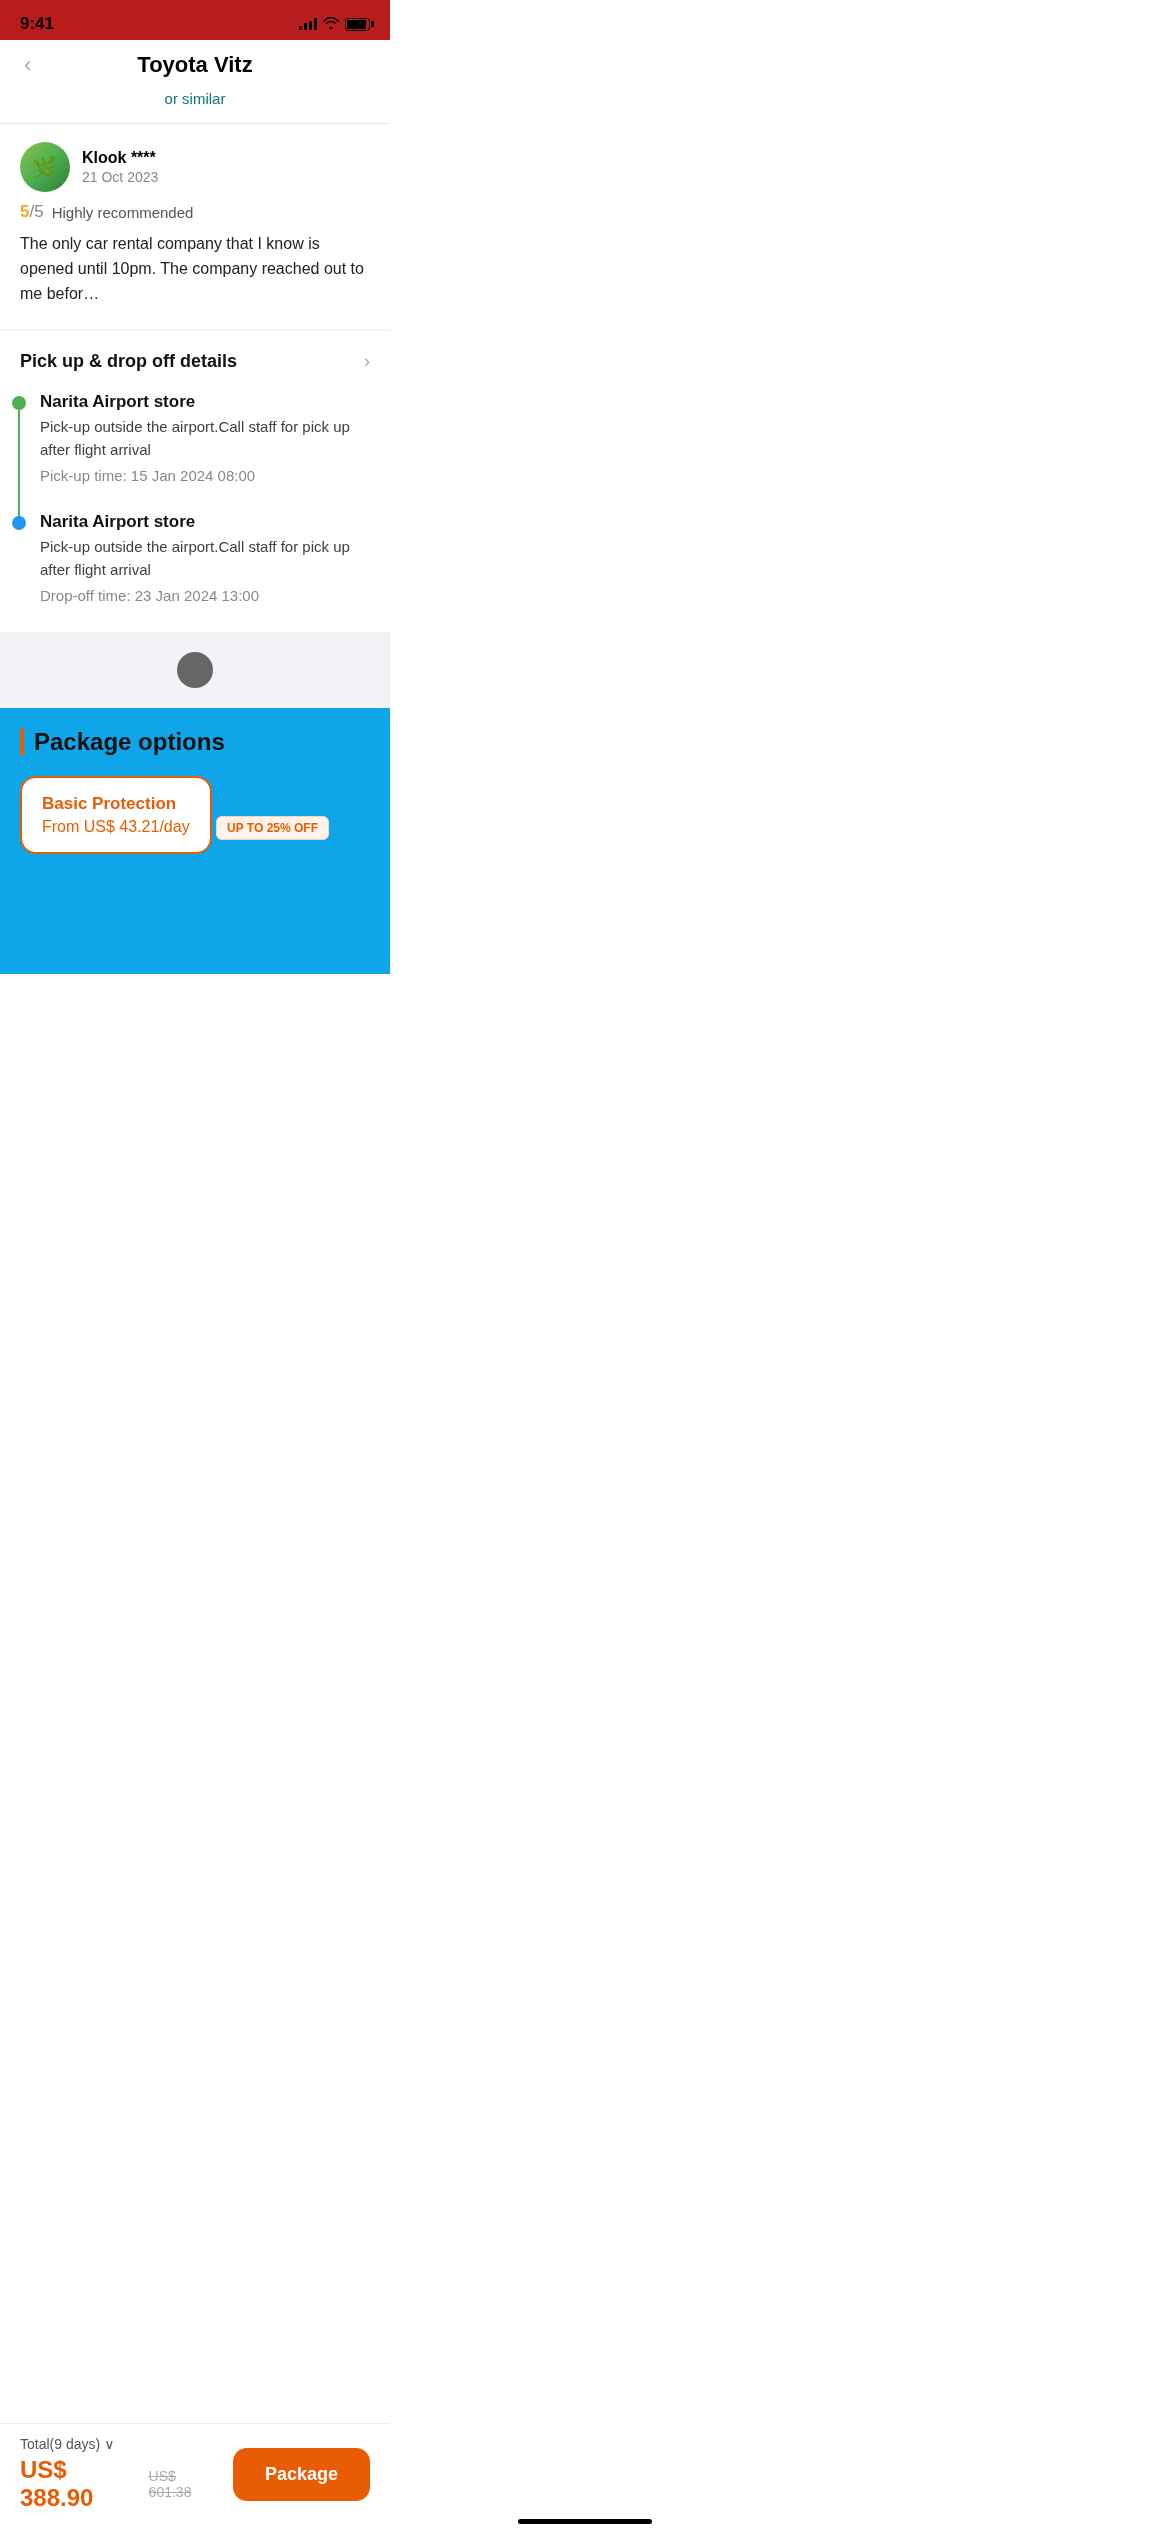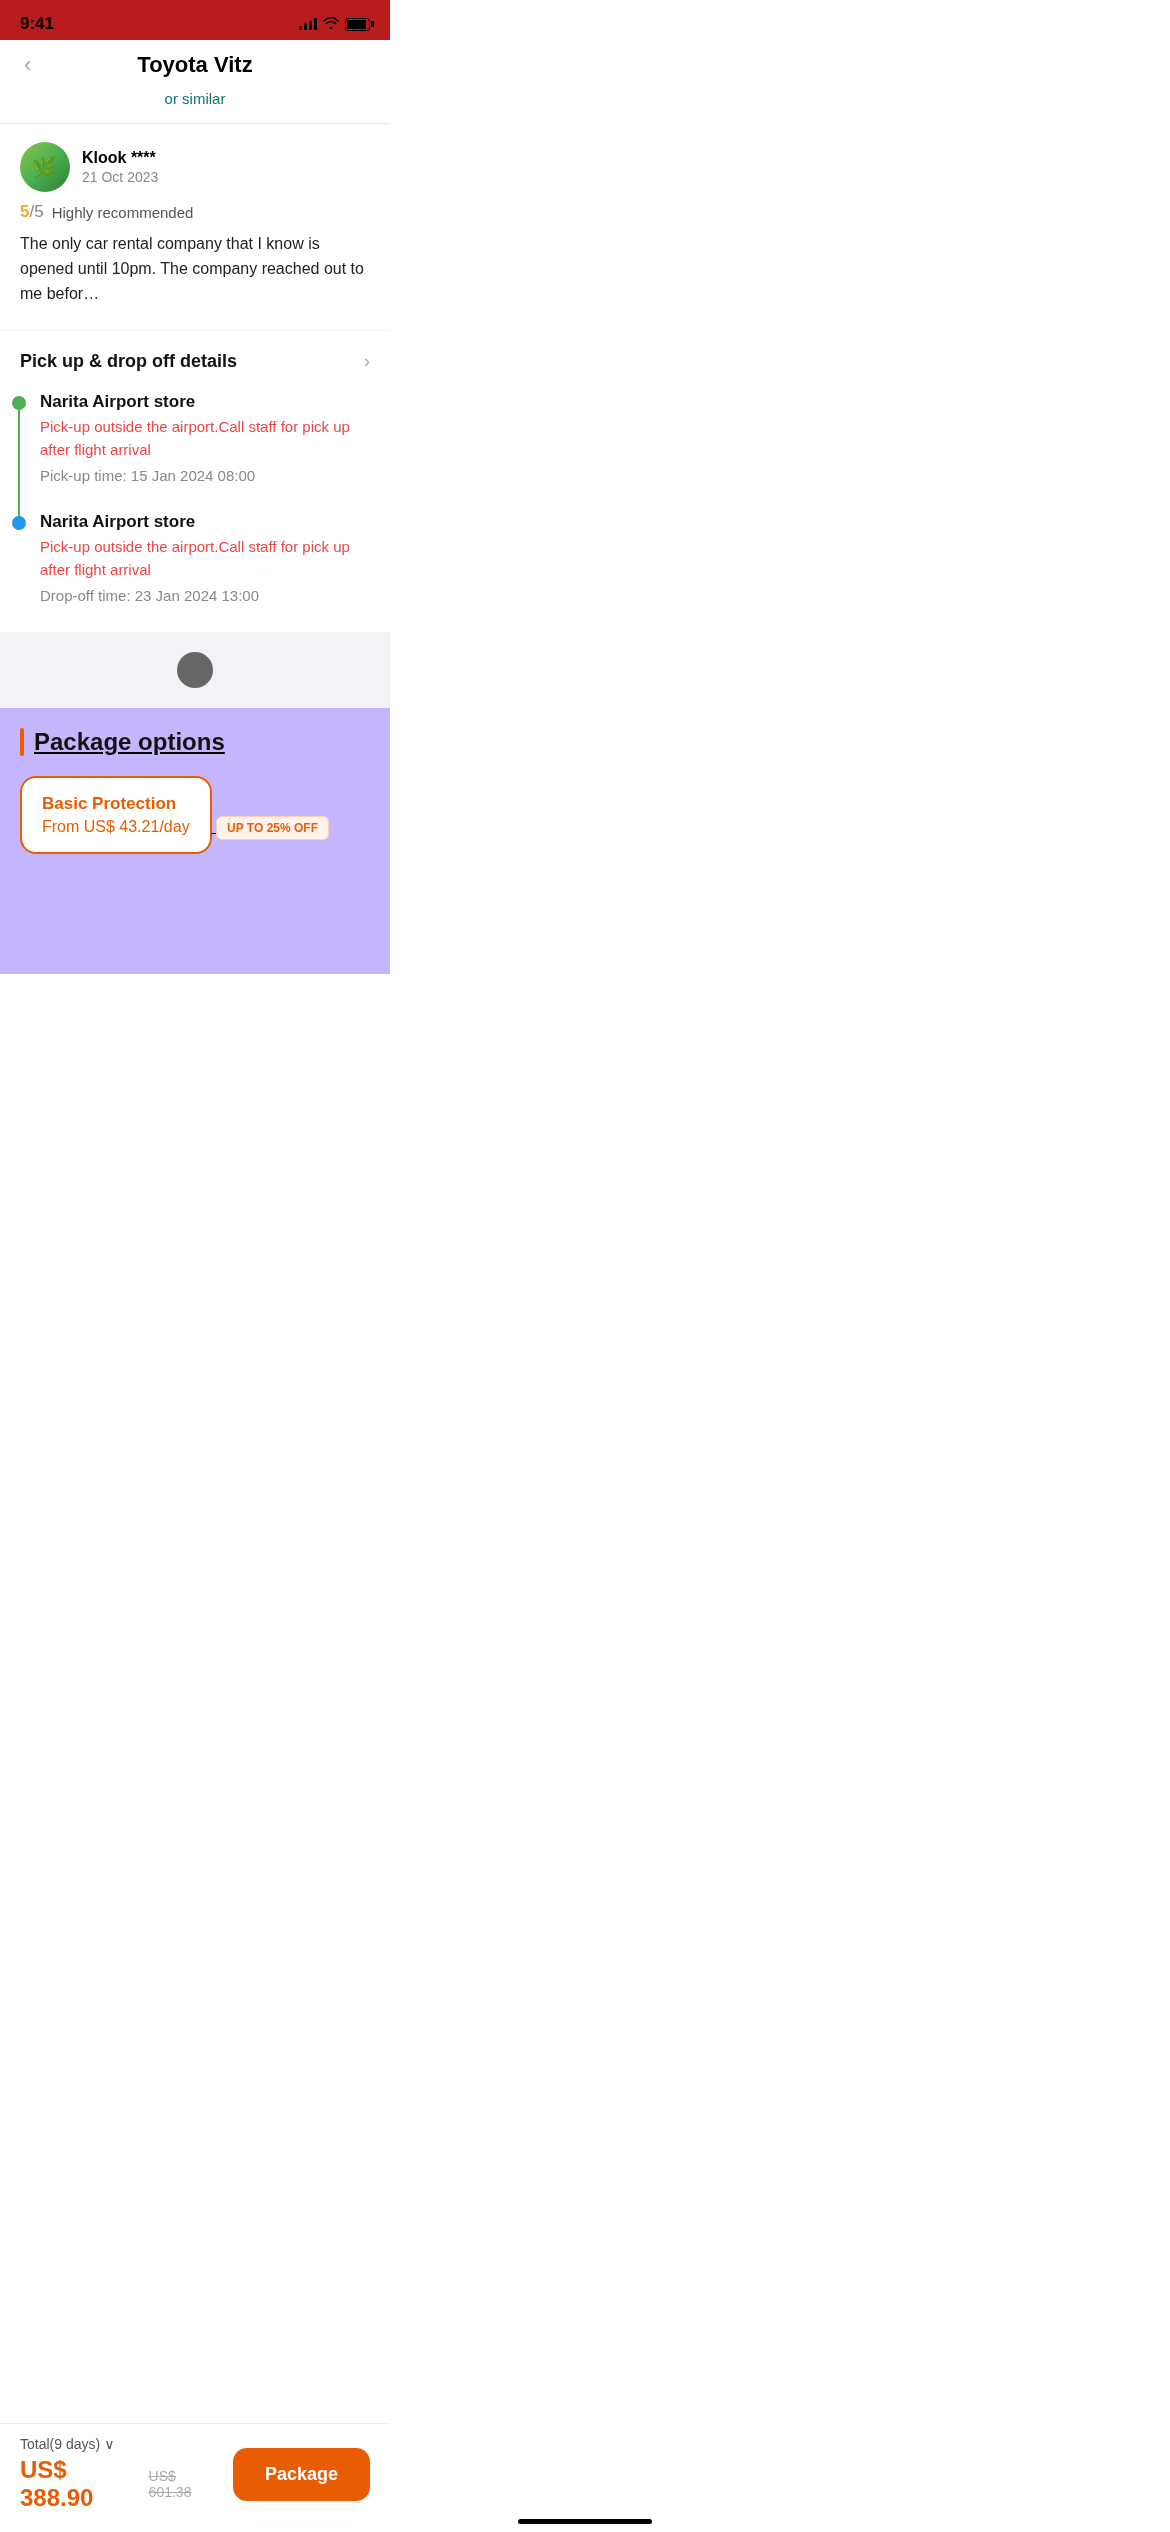--- a/index.html
+++ b/index.html
@@ -233,21 +233,21 @@
     }
 
     .location-name {
       font-size: 17px;
       font-weight: 700;
       color: #111;
       margin-bottom: 4px;
     }
     .location-note {
       font-size: 15px;
-      color: #ef4444;
+      color: #404040;
       line-height: 1.5;
       margin-bottom: 6px;
     }
     .location-time {
       font-size: 15px;
       color: #888;
     }
 
     
     .gray-section {
@@ -259,23 +259,22 @@
     }
     .scroll-dot {
       width: 36px;
       height: 36px;
       border-radius: 50%;
       background: #666;
     }
 
     
     .package-section {
-      background: #c4b5fd;
+      background: #0ea5e9;
       padding: 20px 20px 100px;
-      text-decoration: underline;
     }
     .package-title-row {
       display: flex;
       align-items: center;
       gap: 10px;
       margin-bottom: 20px;
     }
     .orange-bar {
       width: 4px;
       height: 28px;

